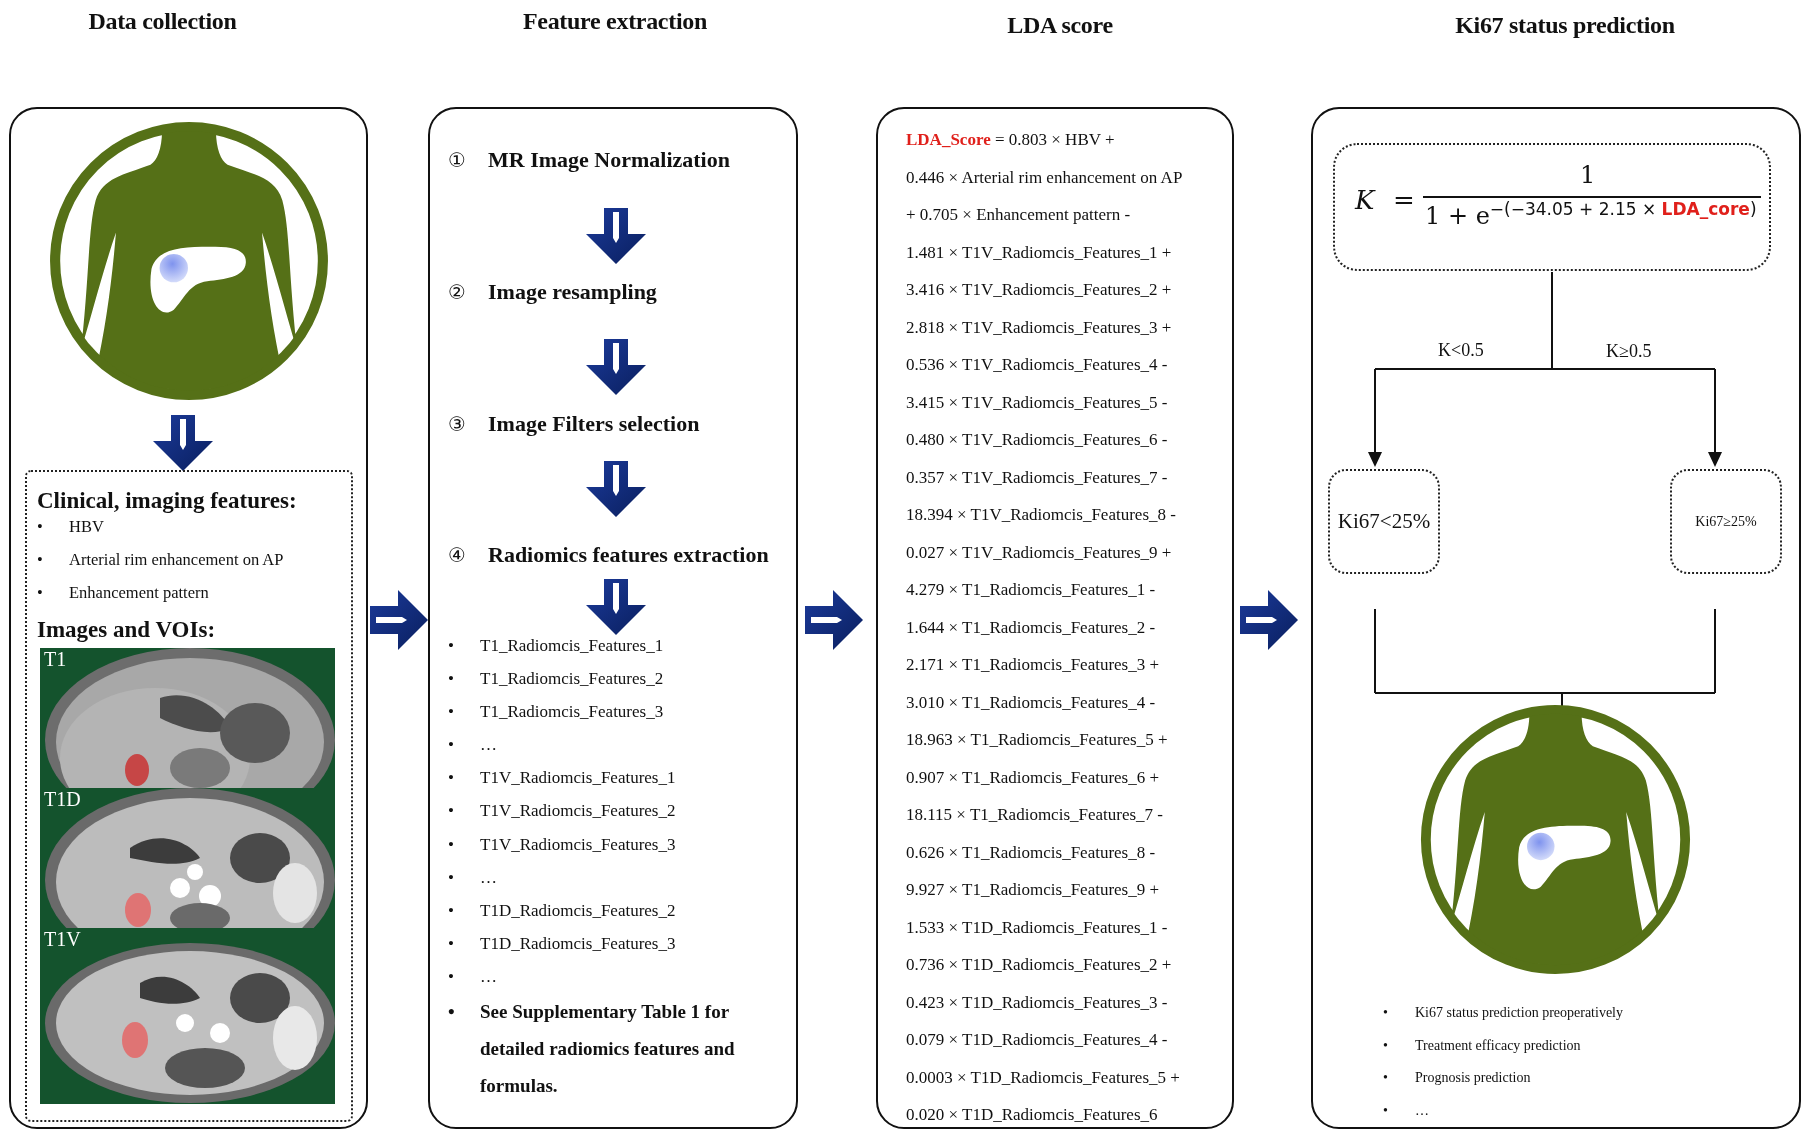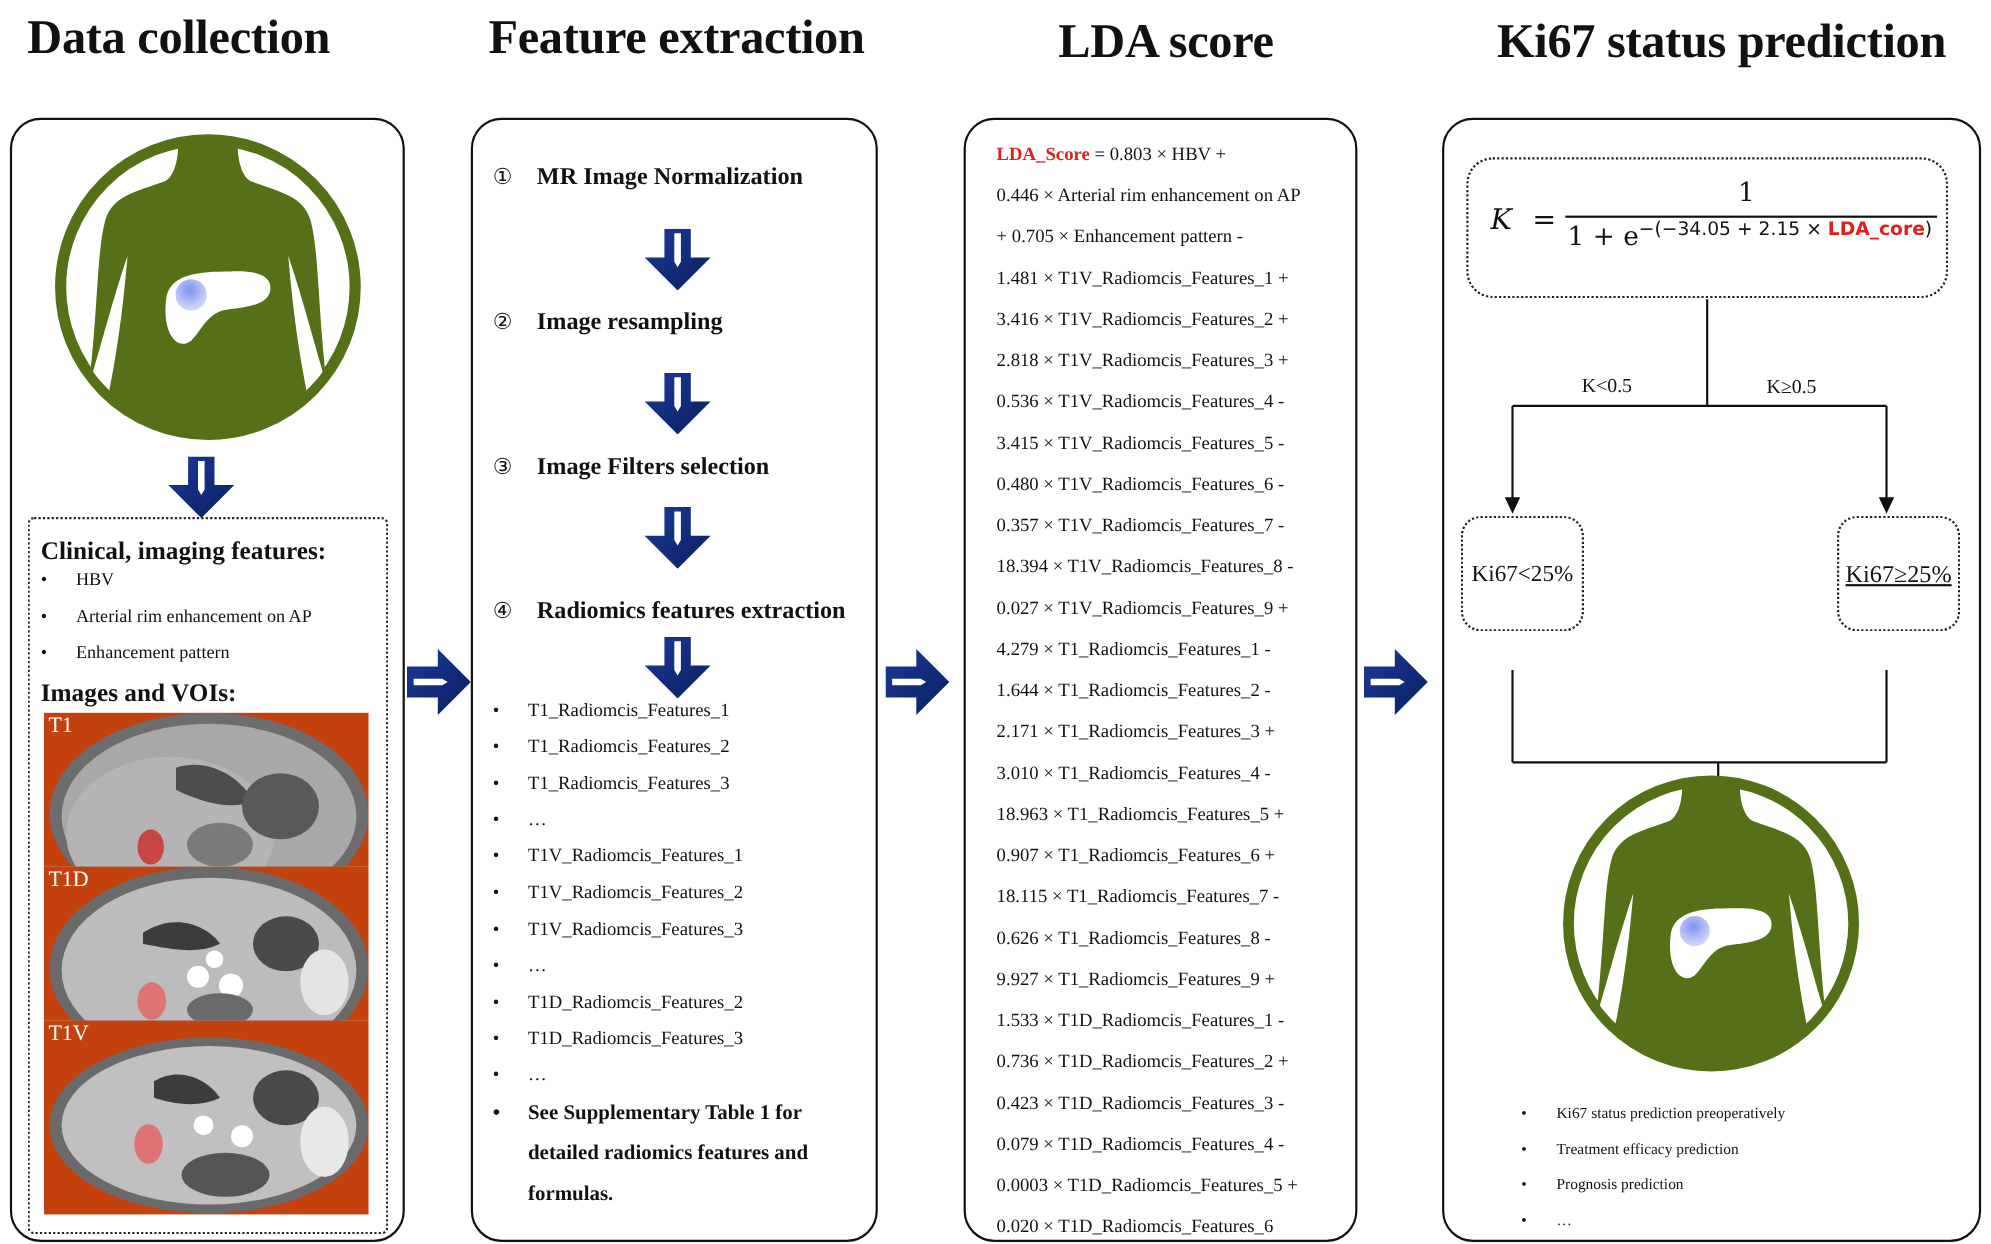--- a/index.html
+++ b/index.html
@@ -1,34 +1,34 @@
 <!DOCTYPE html>
 <html><head>
 <meta charset="utf-8">
 <style>
   * { box-sizing: border-box; margin: 0; padding: 0; }
   body { width: 1810px; height: 1131px; background: #ffffff; position: relative; overflow: hidden;
          font-family: "Liberation Serif", "DejaVu Serif", serif; color: #111; }
-  .title { position: absolute; top: 8px; font-weight: bold; font-size: 44px; text-align: center; letter-spacing: -0.3px; }
+  .title { position: absolute; top: 8px; font-weight: bold; font-size: 24px; text-align: center; letter-spacing: -0.3px; }
   .panel { position: absolute; top: 107px; border: 2.5px solid #111; border-radius: 28px; background: #fff; }
   .arrow-down { position: absolute; width: 64px; height: 56px; }
   .arrow-right { position: absolute; width: 58px; height: 64px; }
   .dotted-box { position: absolute; border: 2.5px dotted #222; border-radius: 6px; }
   .h-sub { font-weight: bold; font-size: 23px; }
   ul.bul { list-style: none; }
   ul.bul li { position: relative; padding-left: 32px; }
   ul.bul li::before { content: "•"; position: absolute; left: 0; }
   .step { position: absolute; left: 18px; font-weight: bold; font-size: 22px; display: flex; align-items: center; }
   .step .num { font-weight: normal; font-family: "DejaVu Sans", sans-serif; font-size: 20px; width: 40px; }
   .feat-list { position: absolute; left: 18px; top: 520px; font-size: 17px; line-height: 33.1px; }
   .feat-list li { padding-left: 32px; }
   .feat-list li.bold { font-weight: bold; font-size: 19px; line-height: 37px; }
   .lda-lines { position: absolute; left: 28px; top: 12px; font-size: 17px; line-height: 37.5px; white-space: nowrap; }
   .lda-label { color: #e0201b; font-weight: bold; }
-  .mri { position: absolute; left: 35px; width: 295px; height: 140px; background: #c2410c; overflow: hidden; }
+  .mri { position: absolute; left: 35px; width: 295px; height: 140px; background: #14532d; overflow: hidden; }
   .mri-label { position: absolute; left: 4px; top: 0px; color: #fff; font-size: 20px; z-index: 2; }
   .formula { position: absolute; font-family: "DejaVu Serif", serif; }
   .line { position: absolute; background: #111; }
 </style>
 </head>
 <body>
 
 <svg width="0" height="0" style="position:absolute">
   <defs>
     <linearGradient id="navyGrad" x1="0" y1="0" x2="1" y2="1">
@@ -252,21 +252,21 @@
     </g>
   </svg>
 
   <div style="position:absolute;left:125px;top:231px;font-size:18px;">K&lt;0.5</div>
   <div style="position:absolute;left:293px;top:232px;font-size:18px;font-family:Liberation Serif, serif;">K≥0.5</div>
 
   <div class="dotted-box" style="left:15px;top:360px;width:112px;height:105px;border-radius:18px;display:flex;align-items:center;justify-content:center;">
     <span style="font-size:21px;">Ki67&lt;25%</span>
   </div>
   <div class="dotted-box" style="left:357px;top:360px;width:112px;height:105px;border-radius:18px;display:flex;align-items:center;justify-content:center;">
-    <span style="font-size:22px;text-decoration:underline;">Ki67≥25%</span>
+    <span style="font-size:14px;">Ki67≥25%</span>
   </div>
 
   <svg style="position:absolute;left:105px;top:593px;width:275px;height:275px;">
       <use href="#bodyIcon"></use>
     </svg>
 
   <ul class="bul" style="position:absolute;left:70px;top:888px;font-size:14px;line-height:32.5px;">
     <li>Ki67 status prediction preoperatively</li>
     <li>Treatment efficacy prediction</li>
     <li>Prognosis prediction</li>

